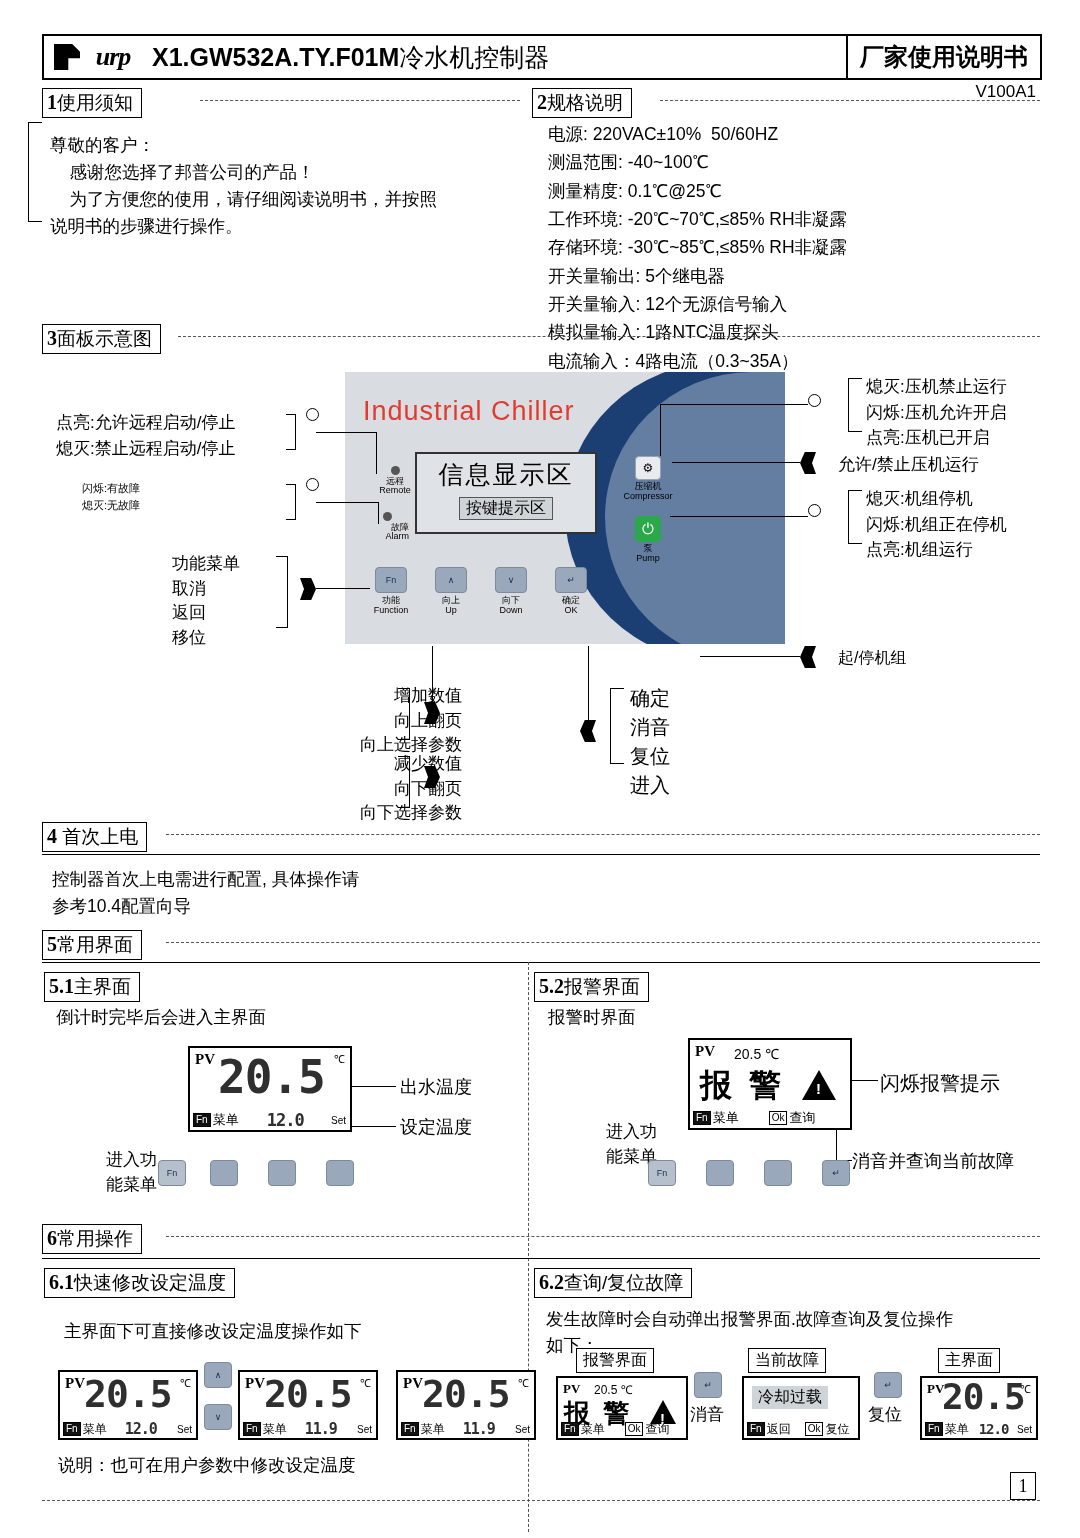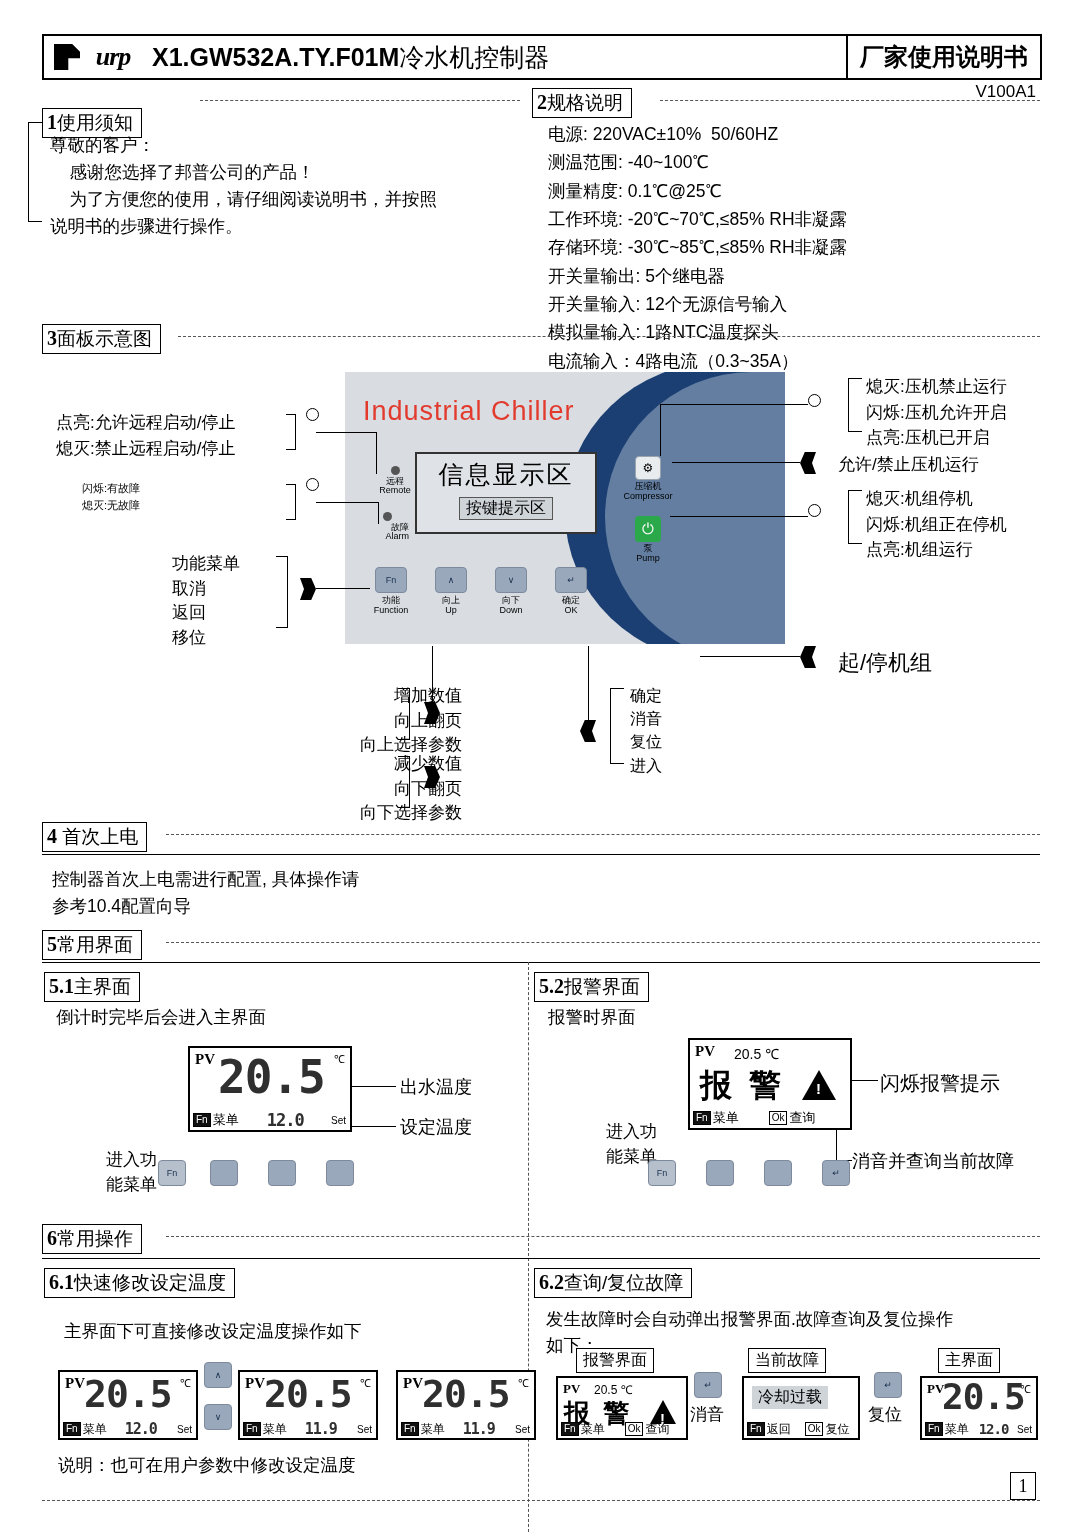--- a/index.html
+++ b/index.html
@@ -169,21 +169,21 @@
   <div class="hdr">
     <div class="logo">
       <span>urp</span>
     </div>
     <div class="hdr-model">X1.GW532A.TY.F01M</div>
     <div class="hdr-sub">冷水机控制器</div>
     <div class="hdr-right">厂家使用说明书</div>
   </div>
   <div class="version">V100A1</div>
 
-  <div class="sec" style="left:42px; top:88px;margin-top:20px;">
+  <div class="sec" style="left:42px; top:88px;">
     <b>1</b><span>使用须知</span>
   </div>
   <div class="dashed-h" style="left:200px; top:100px; width:320px;"></div>
   <div class="bracket" style="left:28px; top:122px; width:14px; height:100px;"></div>
   <div class="txt" style="left:50px; top:132px;"><span>尊敬的客户：</span>
 <span>    感谢您选择了邦普公司的产品！</span>
 <span>    为了方便您的使用，请仔细阅读说明书，并按照</span>
 <span>说明书的步骤进行操作。</span></div>
 
   <div class="sec" style="left:532px; top:88px;">
@@ -299,21 +299,21 @@
   <div class="bracket" style="left:398px; top:688px; width:12px; height:52px; border:1.6px solid #000; border-left:none;"></div>
   <div class="pointer" style="left:424px; top:702px;"></div>
   <div class="lead v" style="left:432px; top:646px; height:56px;"></div>
 
   <div class="txt" style="left:258px; top:752px; font-size:17px; line-height:1.45; text-align:right; width:204px;"><span>减少数值</span>
 <span>向下翻页</span>
 <span>向下选择参数</span></div>
   <div class="bracket" style="left:398px; top:756px; width:12px; height:52px; border:1.6px solid #000; border-left:none;"></div>
   <div class="pointer" style="left:424px; top:766px;"></div>
 
-  <div class="txt" style="left:630px; top:684px; font-size:16px; line-height:1.45;"><span>确定</span>
+  <div class="txt" style="left:630px; top:684px; font-size:20px; line-height:1.45;"><span>确定</span>
 <span>消音</span>
 <span>复位</span>
 <span>进入</span></div>
   <div class="bracket" style="left:610px; top:688px; width:14px; height:76px;"></div>
   <div class="pointer left" style="left:580px; top:720px;"></div>
   <div class="lead v" style="left:588px; top:646px; height:78px;"></div>
 
   <div class="txt" style="left:866px; top:374px; font-size:17px; line-height:1.5;"><span>熄灭:压机禁止运行</span>
 <span>闪烁:压机允许开启</span>
 <span>点亮:压机已开启</span></div>
@@ -324,21 +324,21 @@
   <div class="txt" style="left:838px; top:452px; font-size:17px;">允许/禁止压机运行</div>
   <div class="pointer left" style="left:800px; top:452px;"></div>
   <div class="lead h" style="left:672px; top:462px; width:128px;"></div>
 
   <div class="txt" style="left:866px; top:486px; font-size:17px; line-height:1.5;"><span>熄灭:机组停机</span>
 <span>闪烁:机组正在停机</span>
 <span>点亮:机组运行</span></div>
   <div class="bracket" style="left:848px; top:490px; width:14px; height:54px;"></div>
   <div class="pin" style="left:808px; top:504px;"></div>
   <div class="lead h" style="left:670px; top:516px; width:138px;"></div>
-  <div class="txt" style="left:838px; top:646px; font-size:22px;">起/停机组</div>
+  <div class="txt" style="left:838px; top:646px; font-size:16px;">起/停机组</div>
   <div class="pointer left" style="left:800px; top:646px;"></div>
   <div class="lead h" style="left:700px; top:656px; width:100px;"></div>
 
   <div class="sec" style="left:42px; top:822px;">
     <b>4</b> <span>首次上电</span>
   </div>
   <div class="dashed-h" style="left:166px; top:834px; width:874px;"></div>
   <div class="solid-h" style="left:42px; top:854px; width:998px;"></div>
   <div class="txt" style="left:52px; top:866px; line-height:1.55;"><span>控制器首次上电需进行配置, 具体操作请</span>
 <span>参考10.4配置向导</span></div>

